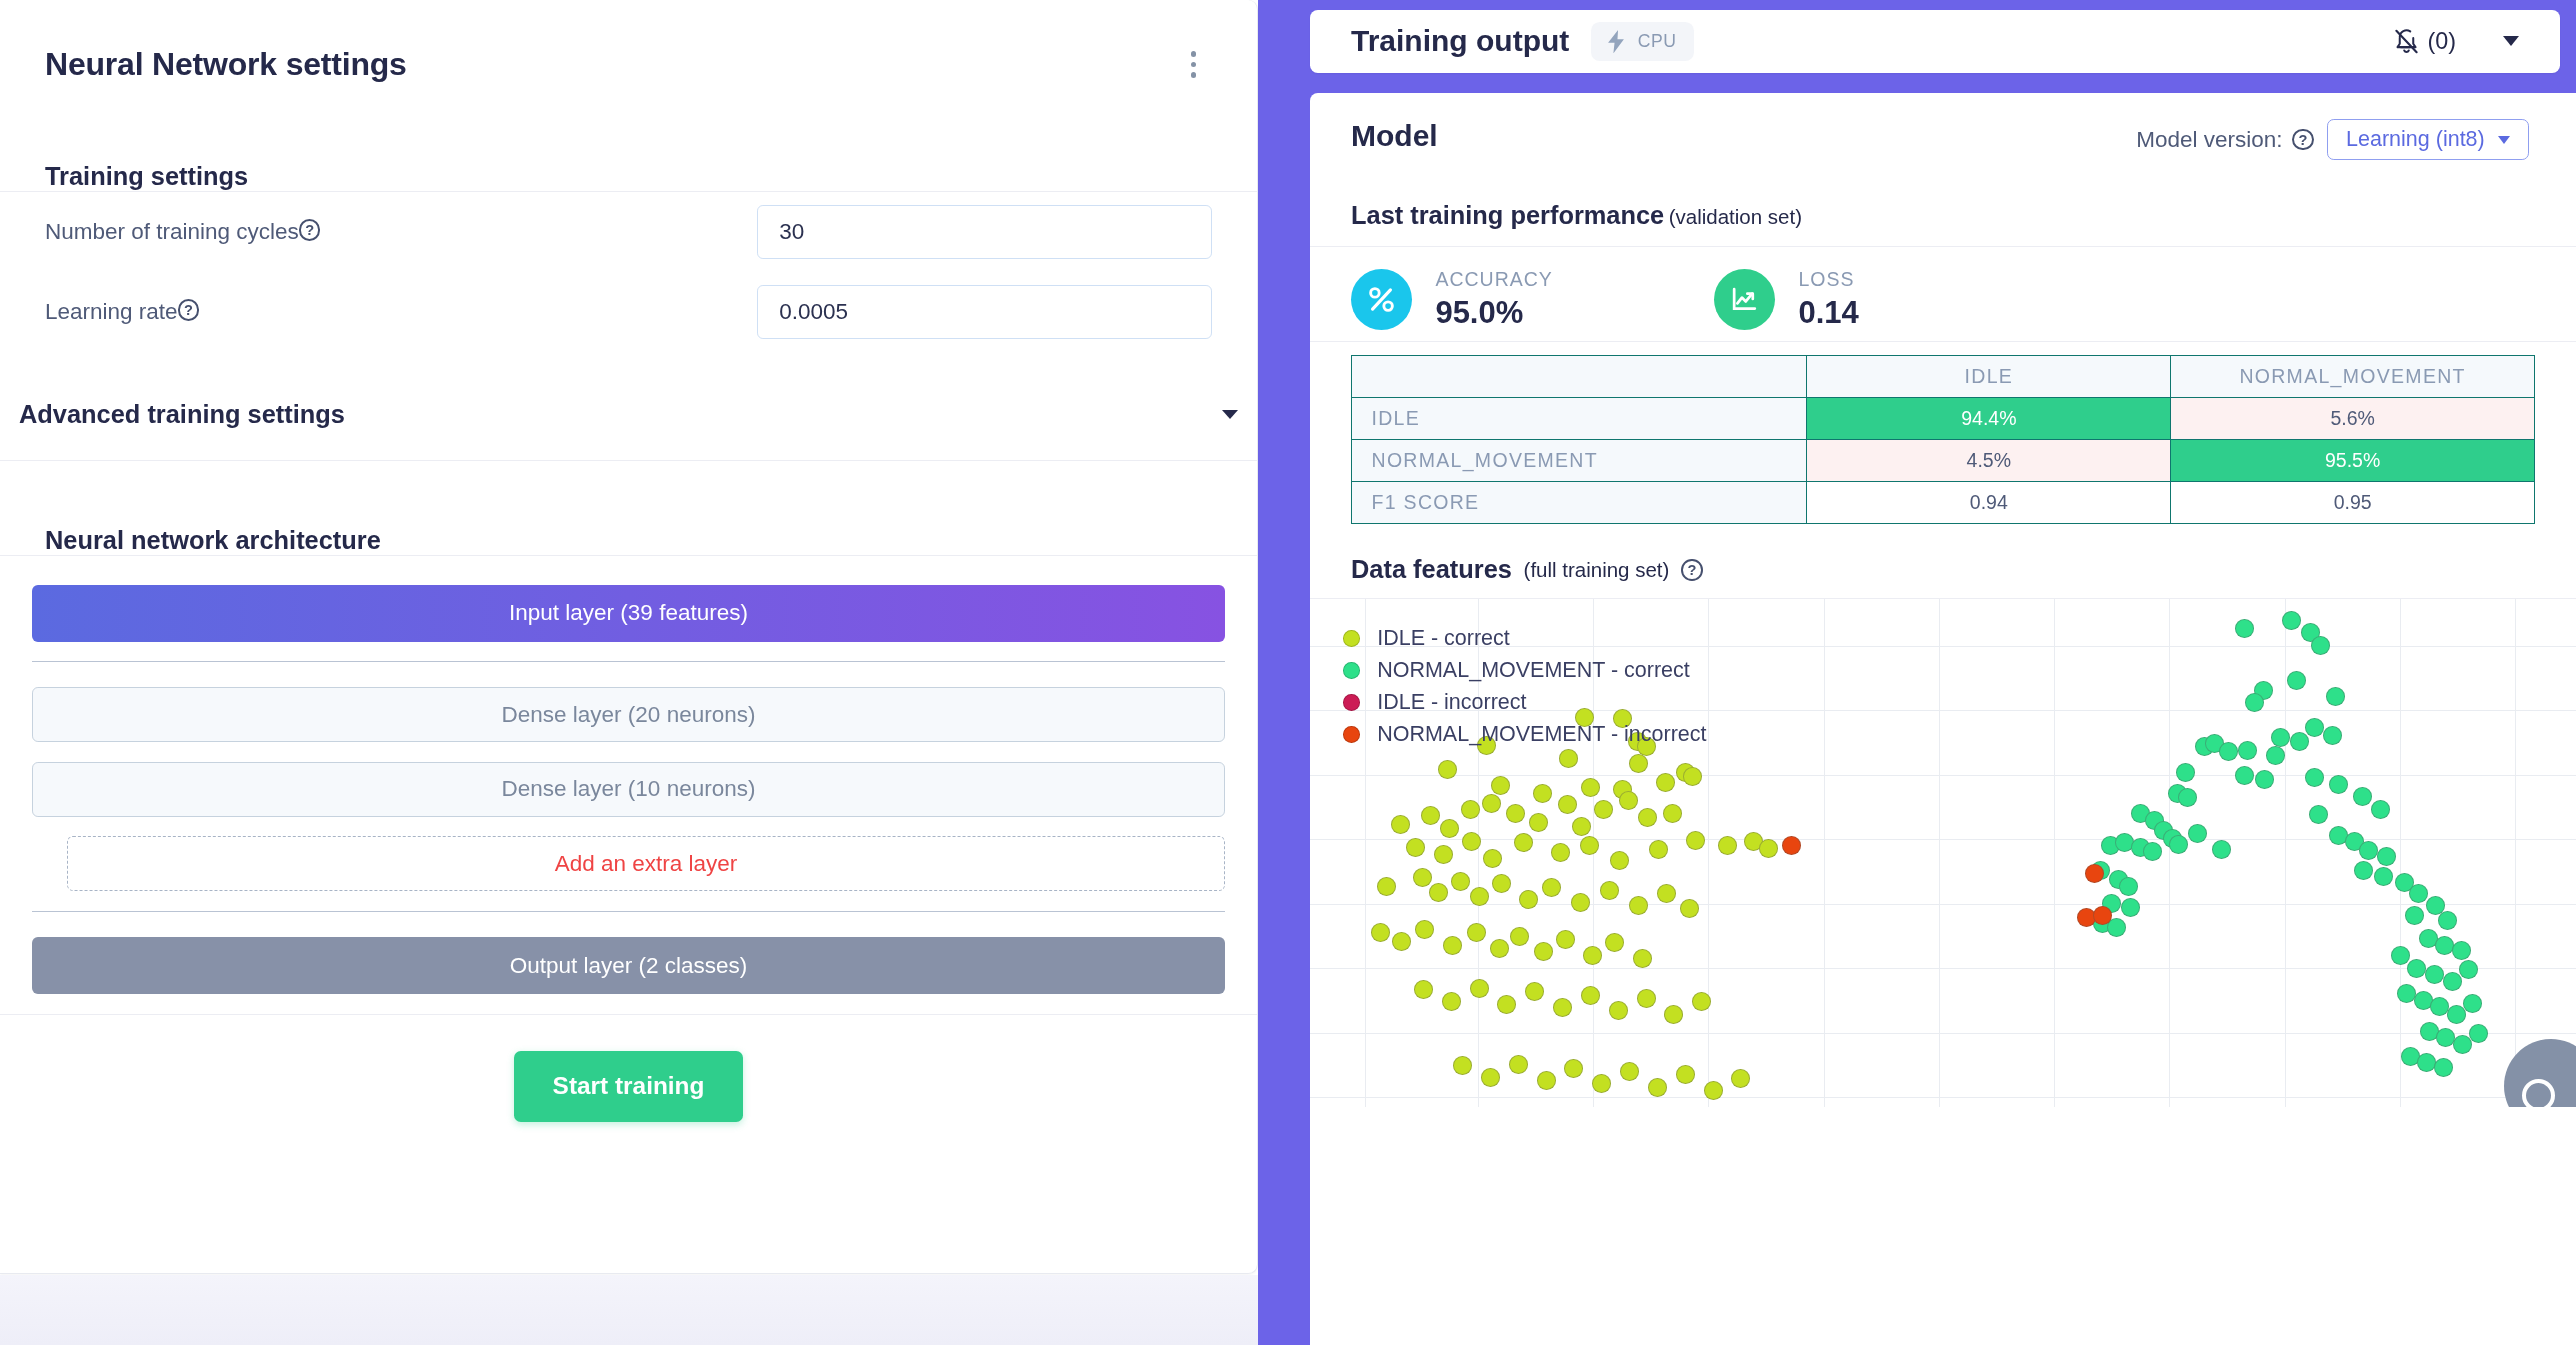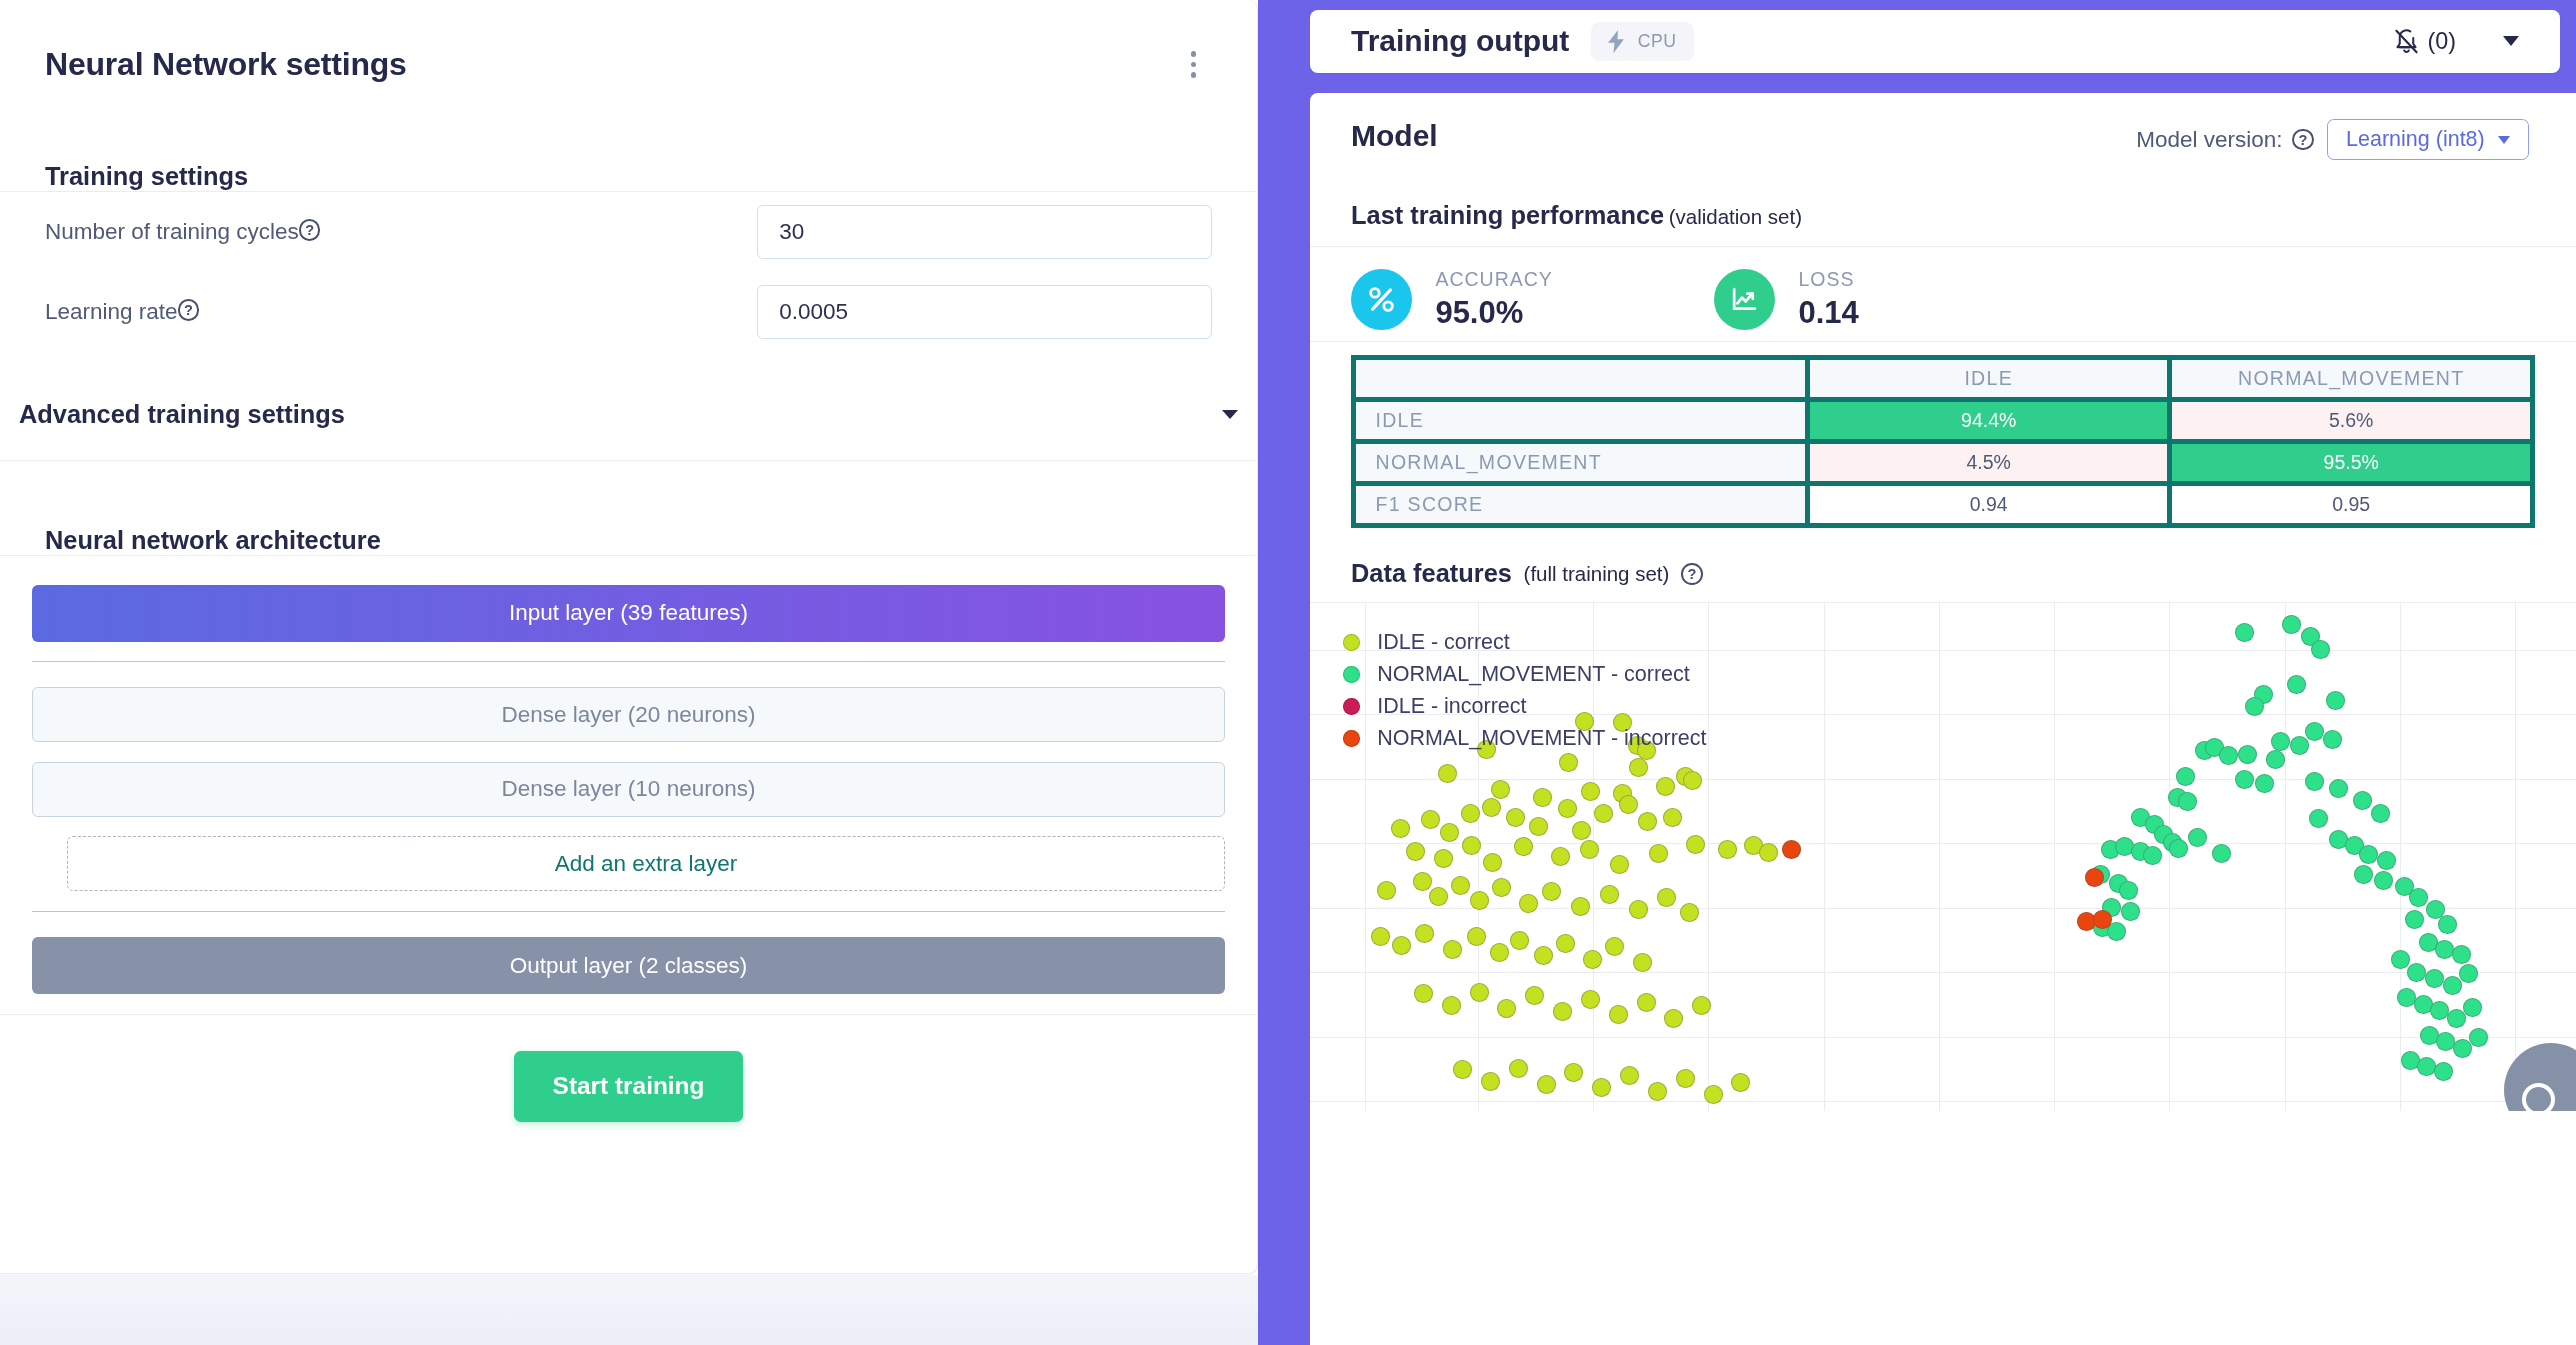--- a/index.html
+++ b/index.html
@@ -83,21 +83,21 @@
   }
   .layer-input {
     background: linear-gradient(90deg,#5b6ae0 0%,#8752e2 100%);
     color: #fff; font-weight: 400; height: 57px;
   }
   .layer-sep { height: 1px; background: #b9c3d3; margin: 13.7px 0 25.4px 0; }
   .layer-dense {
     background: #f6f9fc; border: 1px solid #c6d2de; color: #7a879c;
   }
   .layer-add {
-    background: #ffffff; border: 1px dashed #a8b4c6; color: #0f766e; margin-left: 35px;
+    background: #ffffff; border: 1px dashed #a8b4c6; color: #ef4444; margin-left: 35px;
   }
   .layer-output {
     background: #8791a8; color: #ffffff; height: 57px;
   }
   .train-row {
     display: flex; justify-content: center; align-items: center; height: 143px;
   }
   .btn-train {
     background: #2fce8c; color: #fff; font-size: 24.4px; font-weight: 700;
     border: none; border-radius: 6.8px; padding: 21.5px 39px; cursor: pointer;
@@ -158,21 +158,21 @@
     width: 61px; height: 61px; border-radius: 50%; display: flex;
     align-items: center; justify-content: center; flex: none;
   }
   .metric .k { font-size: 19.5px; color: #8a9ab3; letter-spacing: 1px; margin-bottom: 3.9px; }
   .metric .v { font-size: 31px; font-weight: 700; color: #25294A; }
 
   
   .cm-wrap { padding: 0 41px; }
   table.cm { border-collapse: collapse; width: 100%; table-layout: fixed; }
   table.cm td, table.cm th {
-    border: 5px solid #0f766e; height: 42px; font-size: 19.5px; text-align: center;
+    border: 1px solid #0f766e; height: 42px; font-size: 19.5px; text-align: center;
     font-weight: 400;
   }
   table.cm th { background: #f5f9fc; color: #8a9ab3; letter-spacing: 1.3px; }
   table.cm td.rowhdr { background: #f5f9fc; color: #8a9ab3; text-align: left; padding-left: 19.5px; letter-spacing: 1.3px; }
   td.hit { background: #2fce8c; color: #fff; font-weight: 700; }
   td.miss { background: #fdf1f1; color: #4f5a78; }
   td.f1 { background: #fff; color: #4f5a78; }
   .cm-col1 { width: 38.5%; }
 
   

